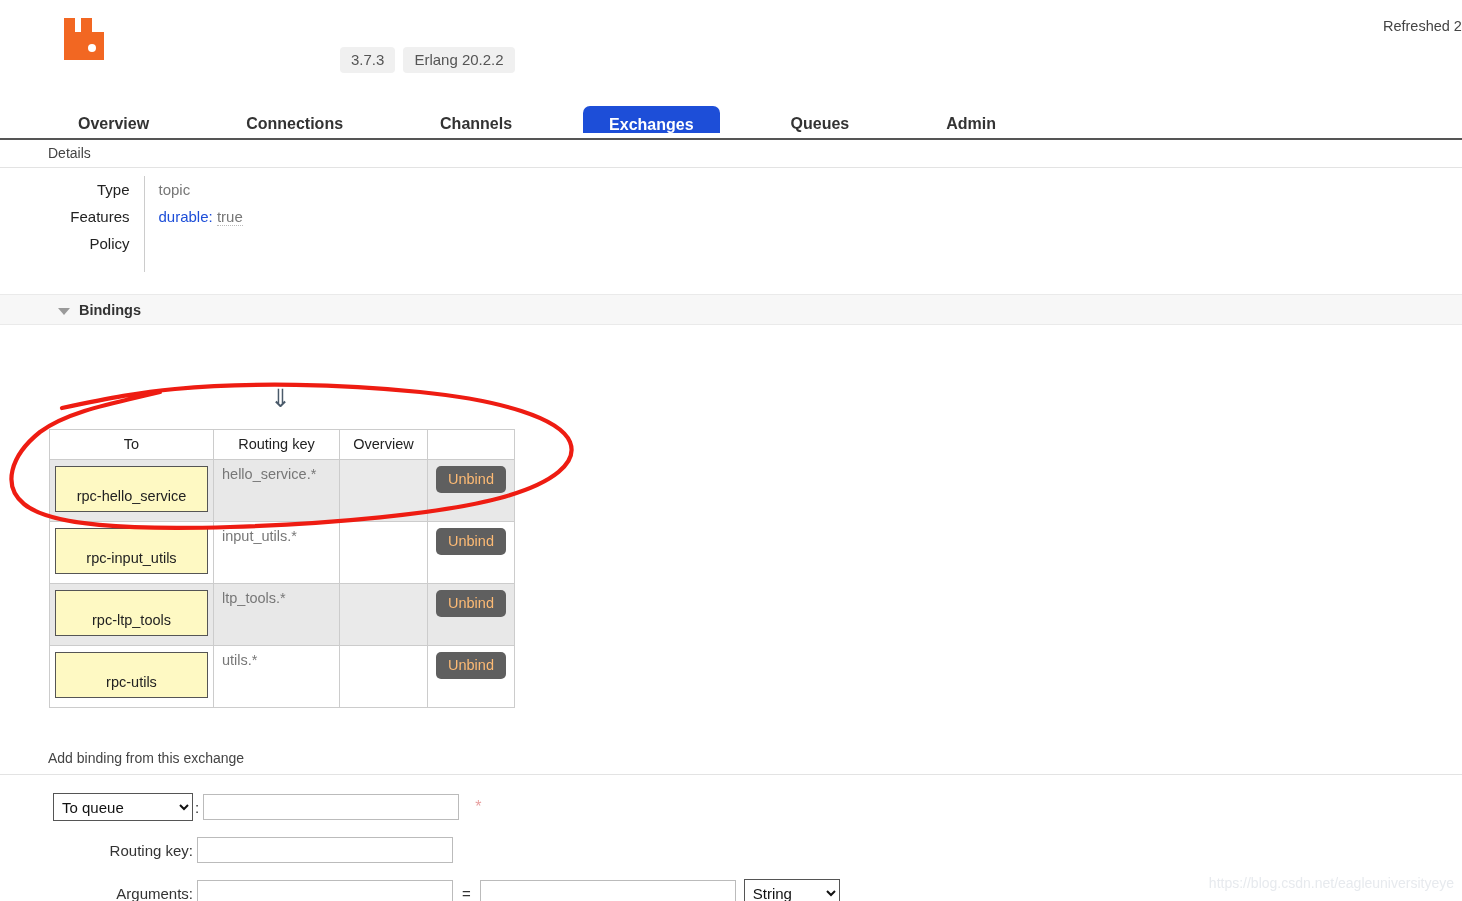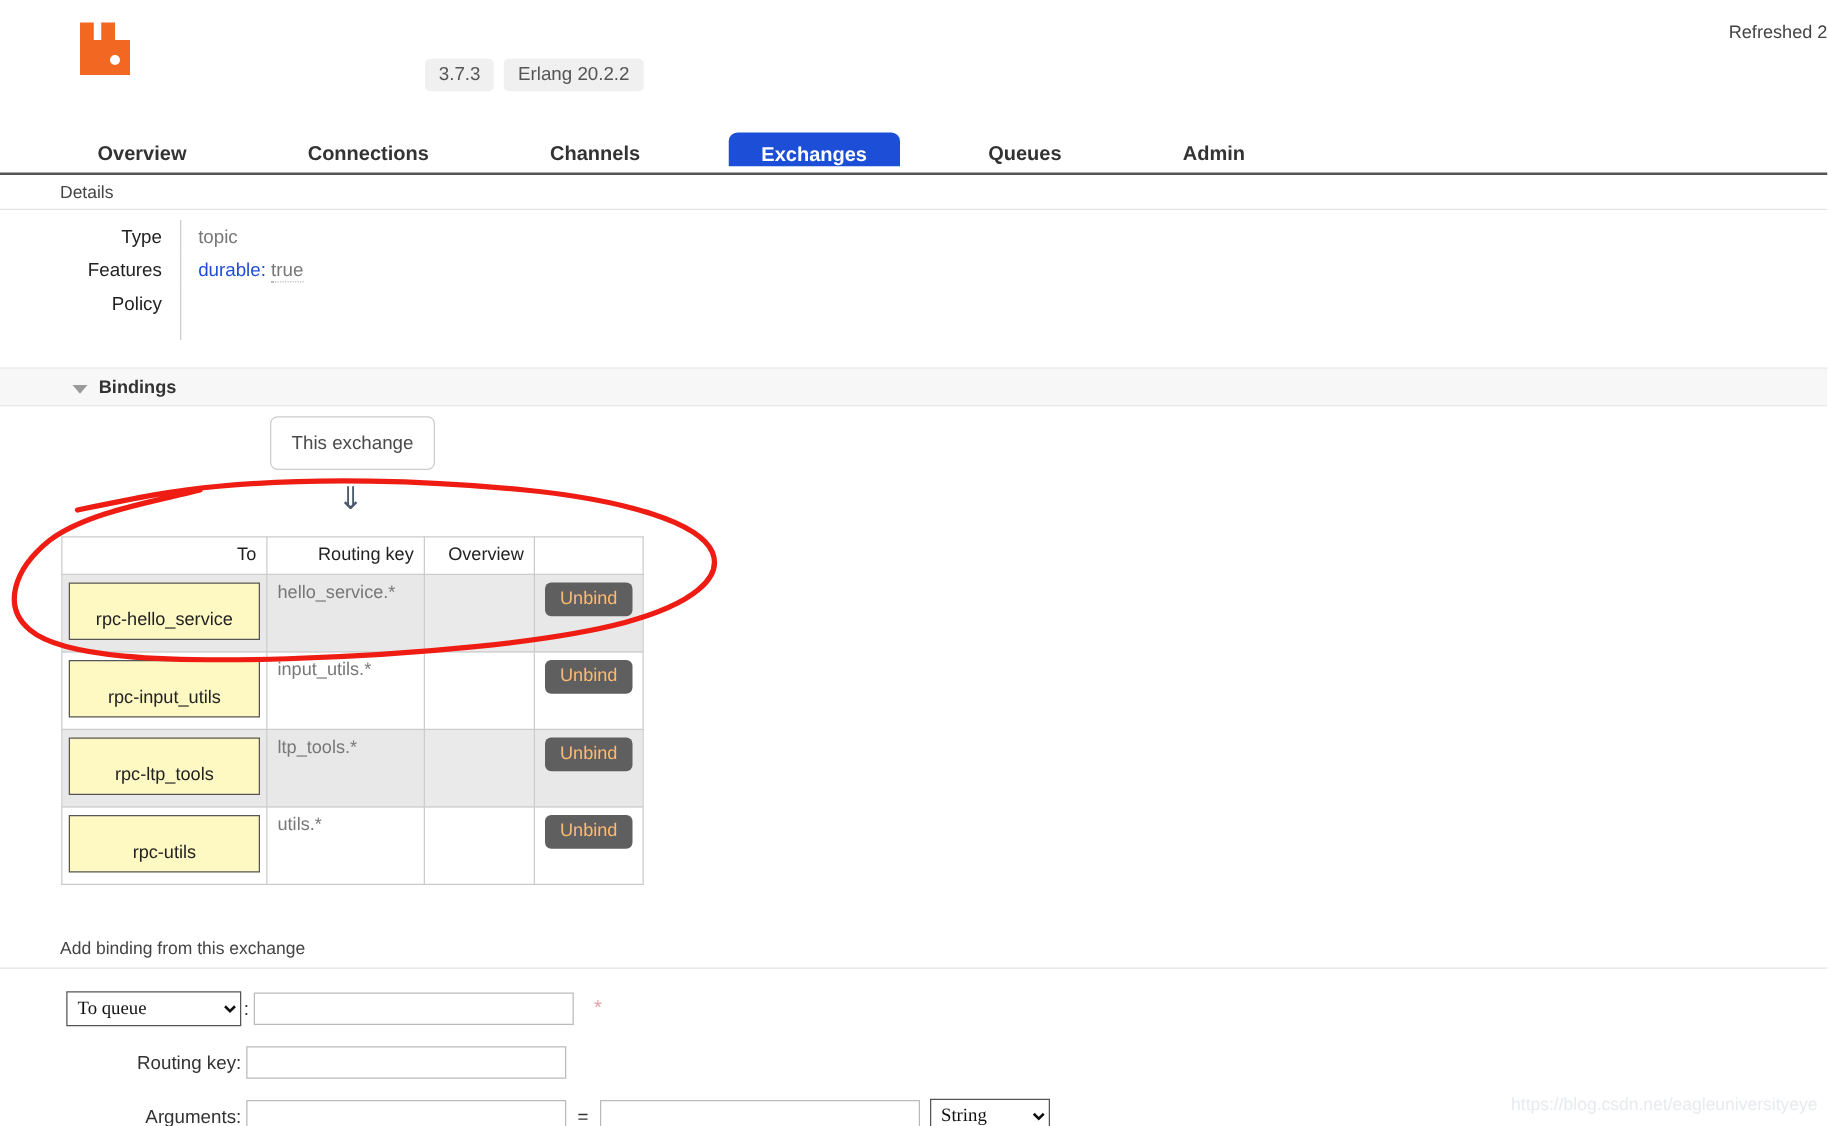--- a/index.html
+++ b/index.html
@@ -208,21 +208,21 @@
     left: 49px; top: 429px;
     border-collapse: collapse;
     background: #fff;
   }
   .bindings-table th, .bindings-table td {
     border: 1px solid #ccc;
     font-size: 14.5px;
     vertical-align: top;
   }
   .bindings-table th {
-    text-align: right;
+    text-align: center;
     font-weight: normal;
     color: #222;
     padding: 6px 8px 7px 8px;
     background: #ffffff;
   }
   .bindings-table th.c-to { width: 164px; }
   .bindings-table th.c-rk { width: 126px; }
   .bindings-table th.c-ar { width: 88px; }
   .bindings-table th.c-btn { width: 81px; }
   .bindings-table td {
@@ -274,21 +274,21 @@
   #row-queue { top: 4px; }
   #row-rk   { top: 47px; }
   #row-args { top: 90px; }
 
   .sel {
     width: 140px;
     height: 28px;
     border: 1px solid #555;
     background: #ffffff;
     font-size: 15px;
-    font-family: Liberation Serif, serif;
+    font-family: Liberation Sans, sans-serif;
     color: #111;
     padding: 0 4px;
     border-radius: 0;
   }
   .sel-small { width: 96px; }
   .colon { font-size: 15px; color: #333; margin: 0 4px 0 2px; }
   .txt {
     width: 256px;
     height: 26px;
     border: 1px solid #bbb;
@@ -380,21 +380,20 @@
       </tr>
     </tbody>
       </table>
   </div>
 
   <div class="bindings-bar">
     <span class="caret"></span>
     <span class="title">Bindings</span>
   </div>
 
-  <div class="exchange-box">This exchange</div>
   <div class="down-arrow">⇓</div>
 
   <table class="bindings-table">
     <thead>
       <tr>
         <th class="c-to">To</th>
         <th class="c-rk">Routing key</th>
         <th class="c-ar">Overview</th>
         <th class="c-btn"></th>
       </tr>

